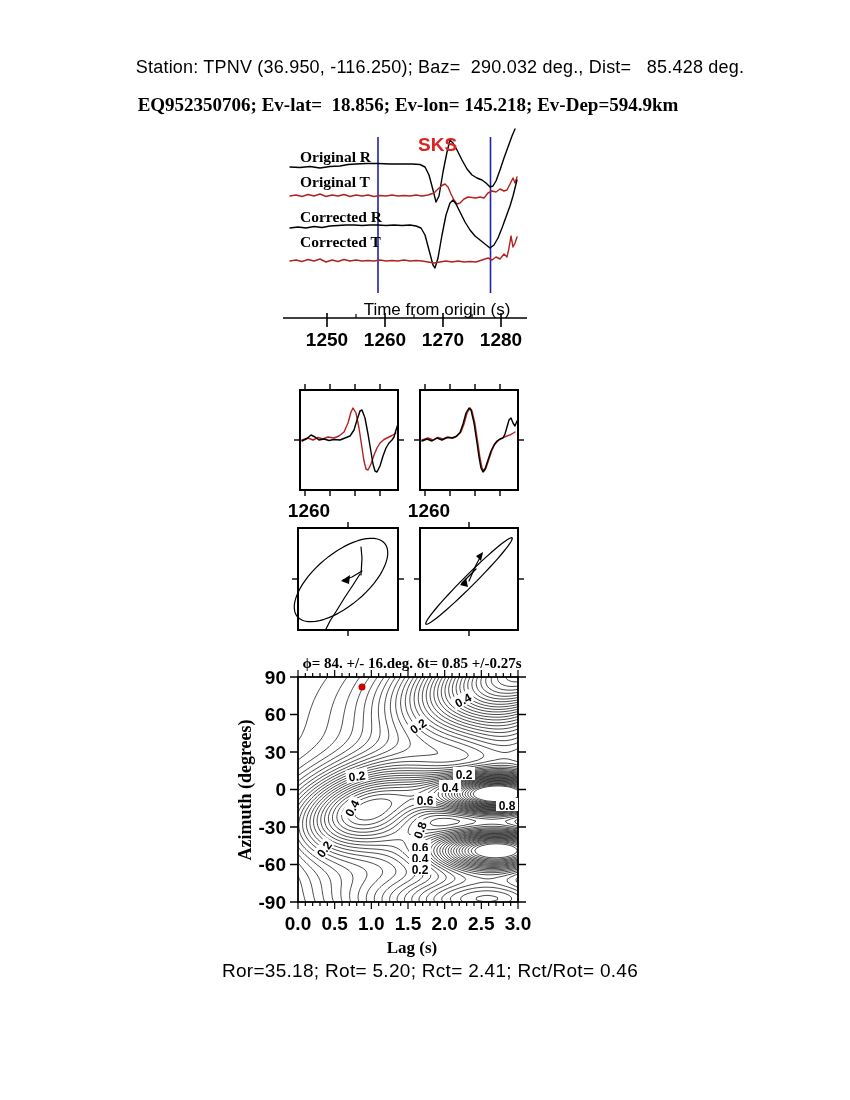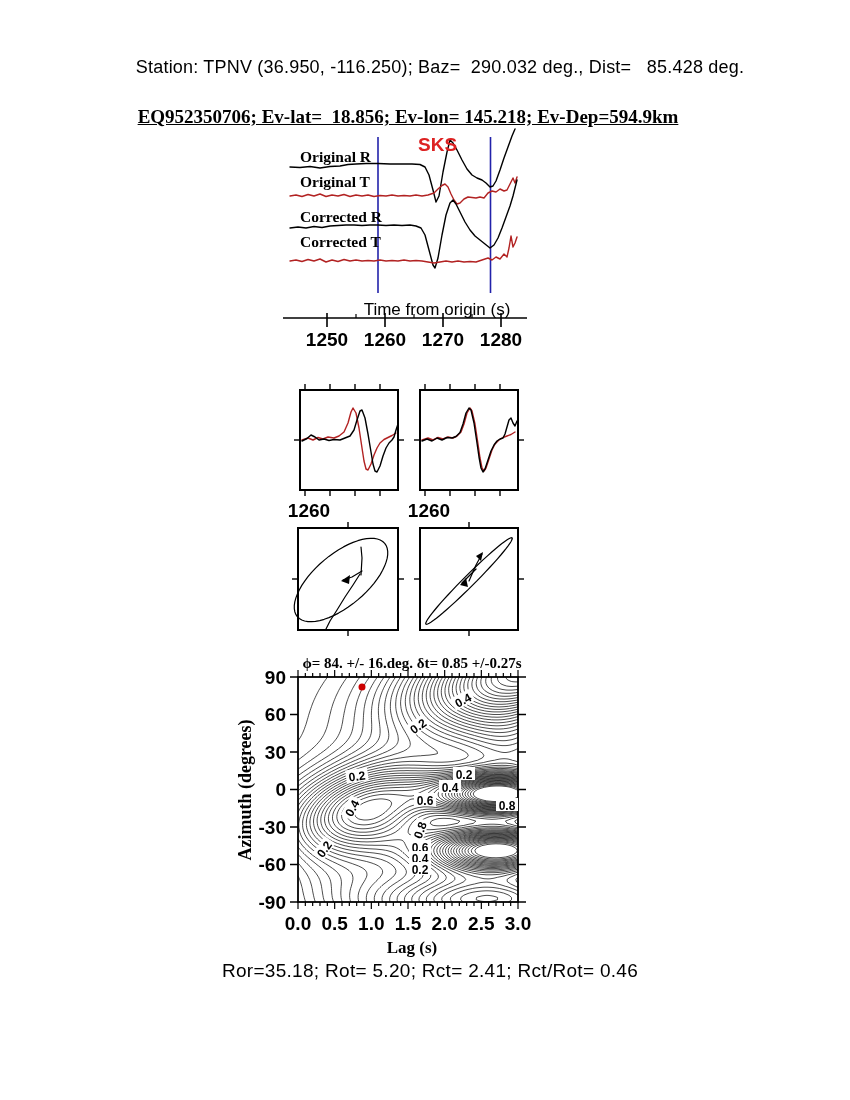--- a/index.html
+++ b/index.html
@@ -1,21 +1,21 @@
 <!DOCTYPE html>
 <html><head>
 <meta charset="utf-8">
 <style>
   html,body{margin:0;padding:0;background:#fff;}
   #page{position:relative;width:850px;height:1100px;background:#ffffff;overflow:hidden;
         font-family:"Liberation Sans",sans-serif;}
   .hdr1{position:absolute;top:57px;left:0;width:822px;text-align:center;
         font:18px "Liberation Sans",sans-serif;color:#000;white-space:pre;letter-spacing:.2px;margin-left:29px;}
-  .hdr2{position:absolute;top:106px;left:0;width:816px;text-align:center;
-        font:bold 19px "Liberation Serif",serif;color:#000;white-space:pre;text-decoration:underline;}
+  .hdr2{position:absolute;top:94px;left:0;width:816px;text-align:center;
+        font:bold 19px "Liberation Serif",serif;color:#000;white-space:pre;}
   .footer{position:absolute;top:960px;left:0;width:860px;text-align:center;
         font:19px "Liberation Sans",sans-serif;color:#000;white-space:pre;letter-spacing:.3px;}
   svg{position:absolute;left:0;top:0;}
   .num{font:bold 19px "Liberation Sans",sans-serif;fill:#000;}
   .tracelab{font:bold 15.5px "Liberation Serif",serif;fill:#000;}
   .sks{font:bold 19px "Liberation Sans",sans-serif;}
   .axtitle{font:17px "Liberation Sans",sans-serif;fill:#000;}
   .phitxt{font:bold 15px "Liberation Serif",serif;fill:#000;}
   .seriflab{font:bold 17px "Liberation Serif",serif;fill:#000;}
   .azlab{font:bold 18px "Liberation Serif",serif;fill:#000;}

